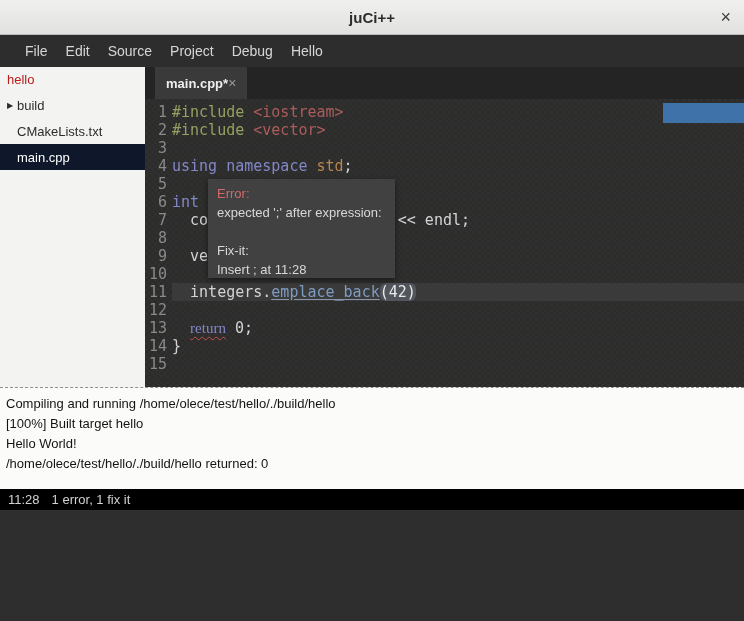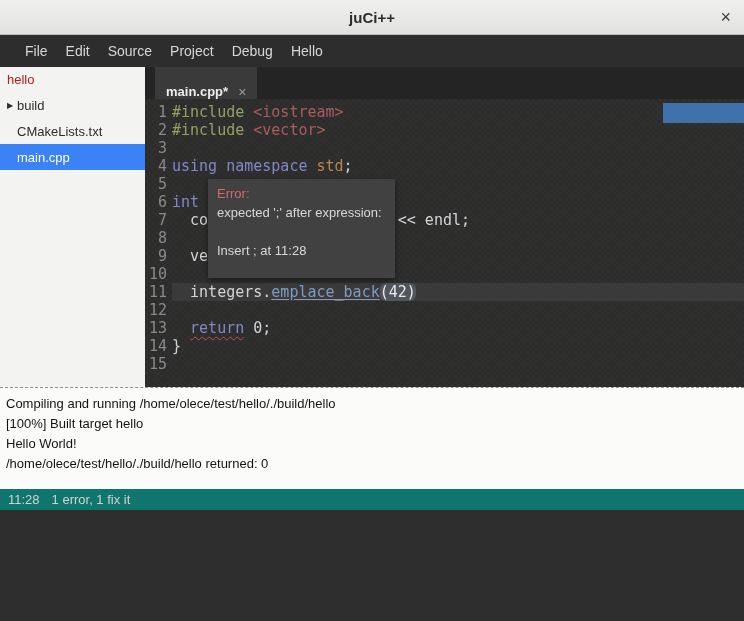--- a/index.html
+++ b/index.html
@@ -21,27 +21,27 @@
 
   
   .main { flex:1; display:flex; min-height:0; }
 
   
   .sidebar { width:145px; flex:none; background:#f3f3f2; display:flex; flex-direction:column; font-size:13px; }
   .sidebar-header { height:25px; flex:none; display:flex; align-items:center; padding-left:7px; color:#b91c1c; }
   .tree-row { height:26px; flex:none; display:flex; align-items:center; color:#2c2c2c; }
   .expander { width:16px; padding-left:7px; font-size:8px; color:#2c2c2c; flex:none; }
   .tree-label { padding-left:1px; white-space:nowrap; }
-  .tree-row.selected { background:#3b82f6; color:#ffffff; }
+  .tree-row.selected { background:#0f172a; color:#ffffff; }
   .tree-row.selected .expander { color:#ffffff; }
 
   
   .editor-pane { flex:1; display:flex; flex-direction:column; min-width:0; }
   .tabbar { height:32px; flex:none; background:#242424; display:flex; align-items:stretch; padding-left:10px; }
-  .tab { display:flex; align-items:flex-end; background:#3a3a3a; padding:0 11px; gap:10px; }
+  .tab { display:flex; align-items:center; background:#3a3a3a; padding:0 11px; }
   .tab-label { color:#ededed; font-weight:bold; font-size:13px; }
   .tab-close { color:#9b9b9b; font-size:14px; line-height:1; }
 
   .code-wrap { flex:1; position:relative; overflow:hidden; padding-top:4px;
                background-color:#2c2c2c;
                background-image:
                  linear-gradient(45deg, #30302f 25%, transparent 25%, transparent 75%, #30302f 75%),
                  linear-gradient(45deg, #30302f 25%, transparent 25%, transparent 75%, #30302f 75%);
                background-size:6px 6px; background-position:0 0, 3px 3px;
                font-family:"DejaVu Sans Mono", monospace; font-size:15px; }
@@ -50,39 +50,39 @@
   .line .code { flex:1; color:#d4d4d4; }
   .line.current .code { background:#3a3a3a; }
 
   .tk-d    { color:#d4d4d4; }
   .tk-pp   { color:#94a160;text-align:center; }
   .tk-str  { color:#ad5c5c; }
   .tk-kw   { color:#8287c8; }
   .tk-ns   { color:#b8864f; }
   .tk-fn   { color:#7e9cc2; text-decoration:underline; text-decoration-color:#8b96ad; text-underline-offset:2px; }
   .tk-br   { background:#52565c; color:#e8e8e8;border-radius:6px; }
-  .tk-kwerr{ color:#8287c8; text-decoration:underline wavy #c4504c; text-decoration-thickness:1px; text-underline-offset:3px; }
+  .tk-kwerr{ color:#8287c8; text-decoration:underline wavy #c4504c; text-decoration-thickness:1px; text-underline-offset:3px;font-family:Liberation Serif, serif; }
 
   
   .tooltip { position:absolute; left:27px; top:80px; width:187px; height:99px; background:#414141;
              box-shadow:0 2px 6px rgba(0,0,0,0.45); padding:5px 9px; z-index:5;
              font-family:"Liberation Sans", sans-serif; font-size:13px; color:#d8d8d8;margin-left:36px; }
   .tt-line { height:19px; line-height:19px; white-space:nowrap; }
   .tt-error { color:#d06a6a; }
 
   
   .scroll-thumb { position:absolute; right:0; top:4px; width:81px; height:20px; background:#3f72a8; z-index:4; }
 
   
   .output { height:102px; flex:none; background:#fbfbfa; border-top:1px dashed #8f8f8f;
             padding:6px 0 0 6px; font-size:13px; color:#141414; overflow:hidden; }
   .out-line { height:20px; line-height:20px; white-space:pre; }
 
   
-  .statusbar { height:21px; flex:none; background:#0f766e; display:flex; align-items:center; gap:12px;
+  .statusbar { height:21px; flex:none; background:#000000; display:flex; align-items:center; gap:12px;
                padding-left:8px; font-size:13px; color:#d2d2d2; }
 </style>
 </head>
 <body>
 
 <div class="window">
 
   <div class="titlebar">
     <div class="title">juCi++</div>
     <div class="close-btn">×</div>
@@ -141,20 +141,21 @@
             <div class="line"><span class="ln">12</span><span class="code"></span></div>
             <div class="line"><span class="ln">13</span><span class="code"><span class="tk-d">  </span><span class="tk-kwerr">return</span><span class="tk-d"> 0;</span></span></div>
             <div class="line"><span class="ln">14</span><span class="code"><span class="tk-d">}</span></span></div>
             <div class="line"><span class="ln">15</span><span class="code"></span></div>
           </div>
 
         <div class="tooltip">
           <div class="tt-line tt-error">Error:</div>
           <div class="tt-line">expected ';' after expression:</div>
           <div class="tt-line tt-gap"></div>
+          <div class="tt-line">Fix-it:</div>
           <div class="tt-line">Insert ; at 11:28</div>
         </div>
 
         <div class="scroll-thumb"></div>
       </div>
     </div>
 
   </div>
 
   <div class="output">

